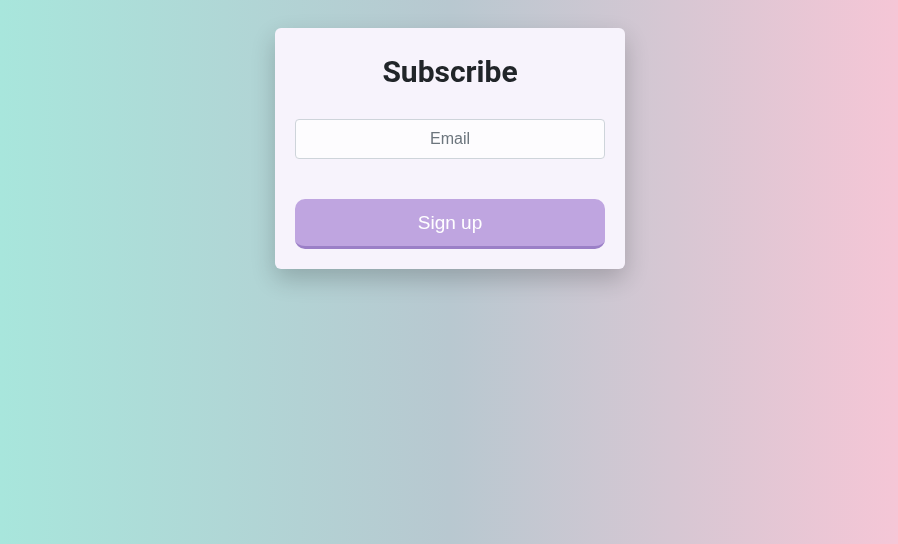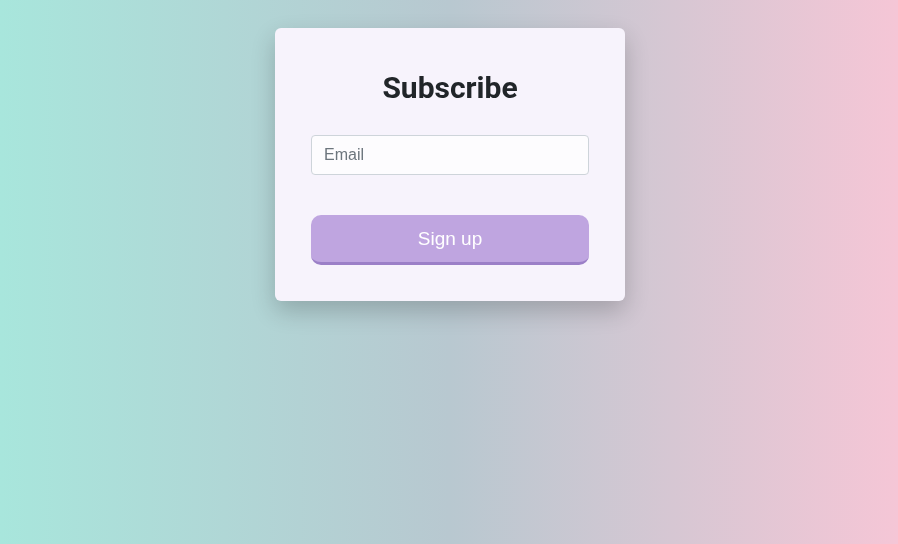--- a/index.html
+++ b/index.html
@@ -16,21 +16,21 @@
       overflow: hidden;
     }
 
     .card {
       position: absolute;
       left: 275px;
       top: 28px;
       width: 350px;
       background: #f7f3fc;
       border-radius: 6px;
-      padding: 36px;
+      padding: 20px;
       box-shadow: 0 10px 25px rgba(0, 0, 0, 0.2);
     }
 
     .card-title {
       text-align: center;
       font-size: 30px;
       font-weight: 700;
       color: #212529;
       margin-bottom: 30px;
       margin-top: 6px;
@@ -40,20 +40,21 @@
       width: 100%;
       height: 40px;
       padding: 8px 12px;
       font-size: 16px;
       color: #495057;
       background: #fdfcfe;
       border: 1px solid #ced4da;
       border-radius: 4px;
       outline: none;
       margin-bottom: 40px;
+      text-align: center;
     }
 
     .email-input::placeholder {
       color: #6c757d;
     }
 
     .signup-button {
       width: 100%;
       height: 50px;
       background: #bfa5e0;

